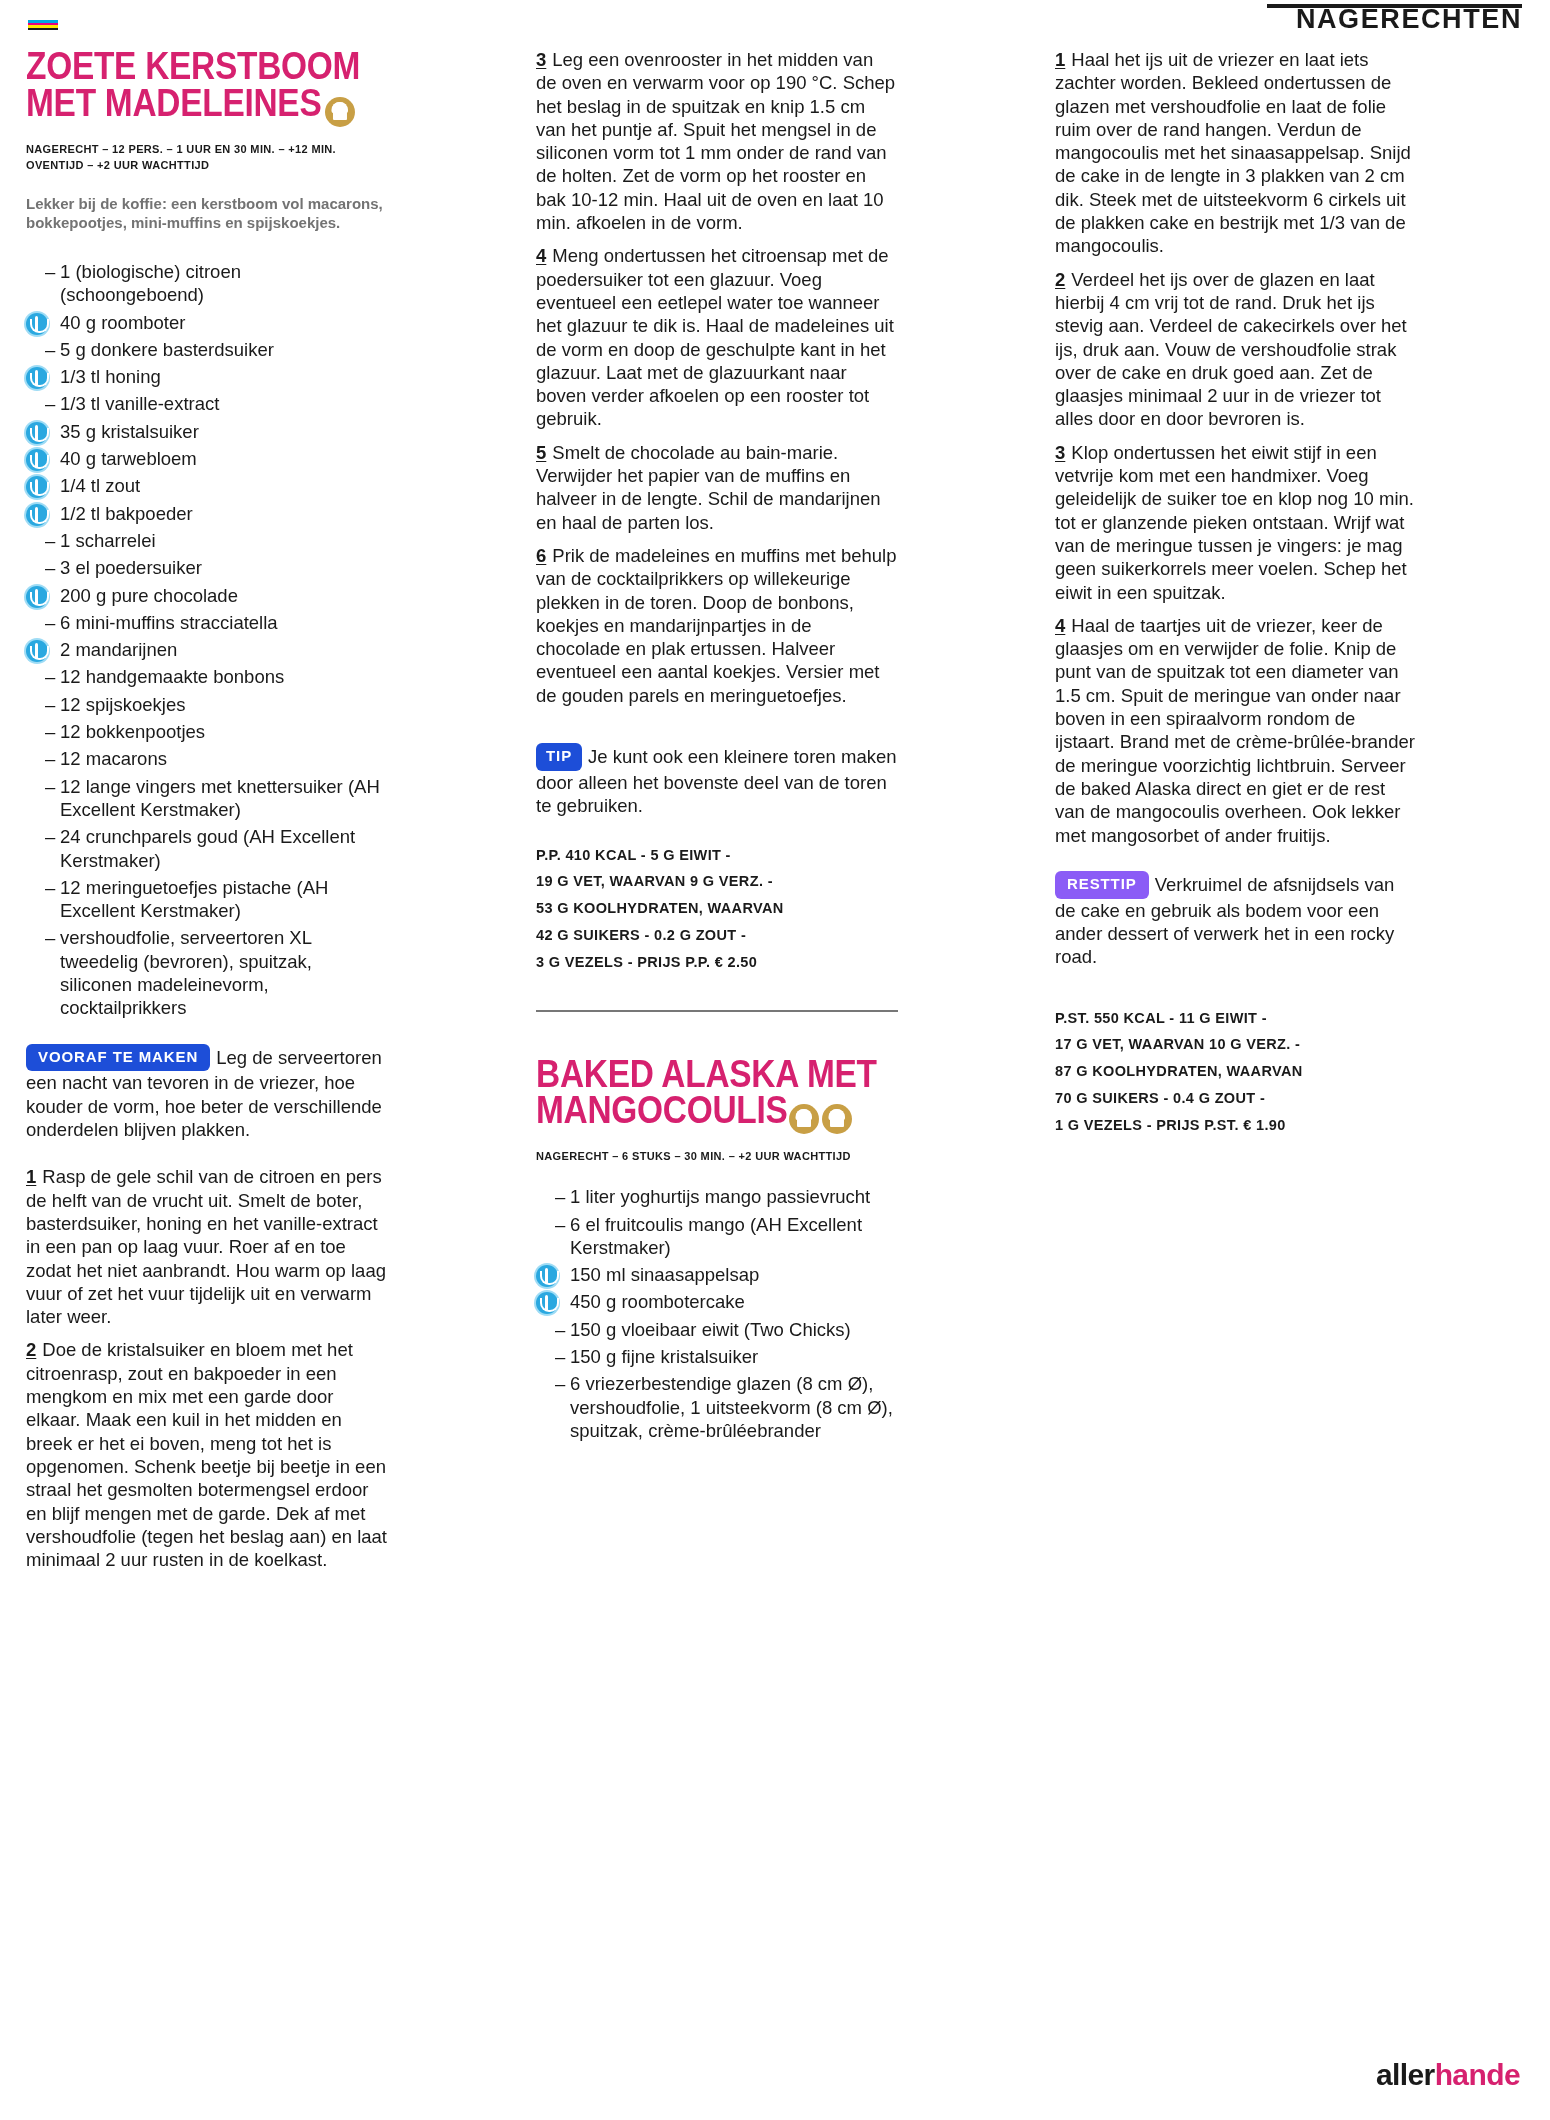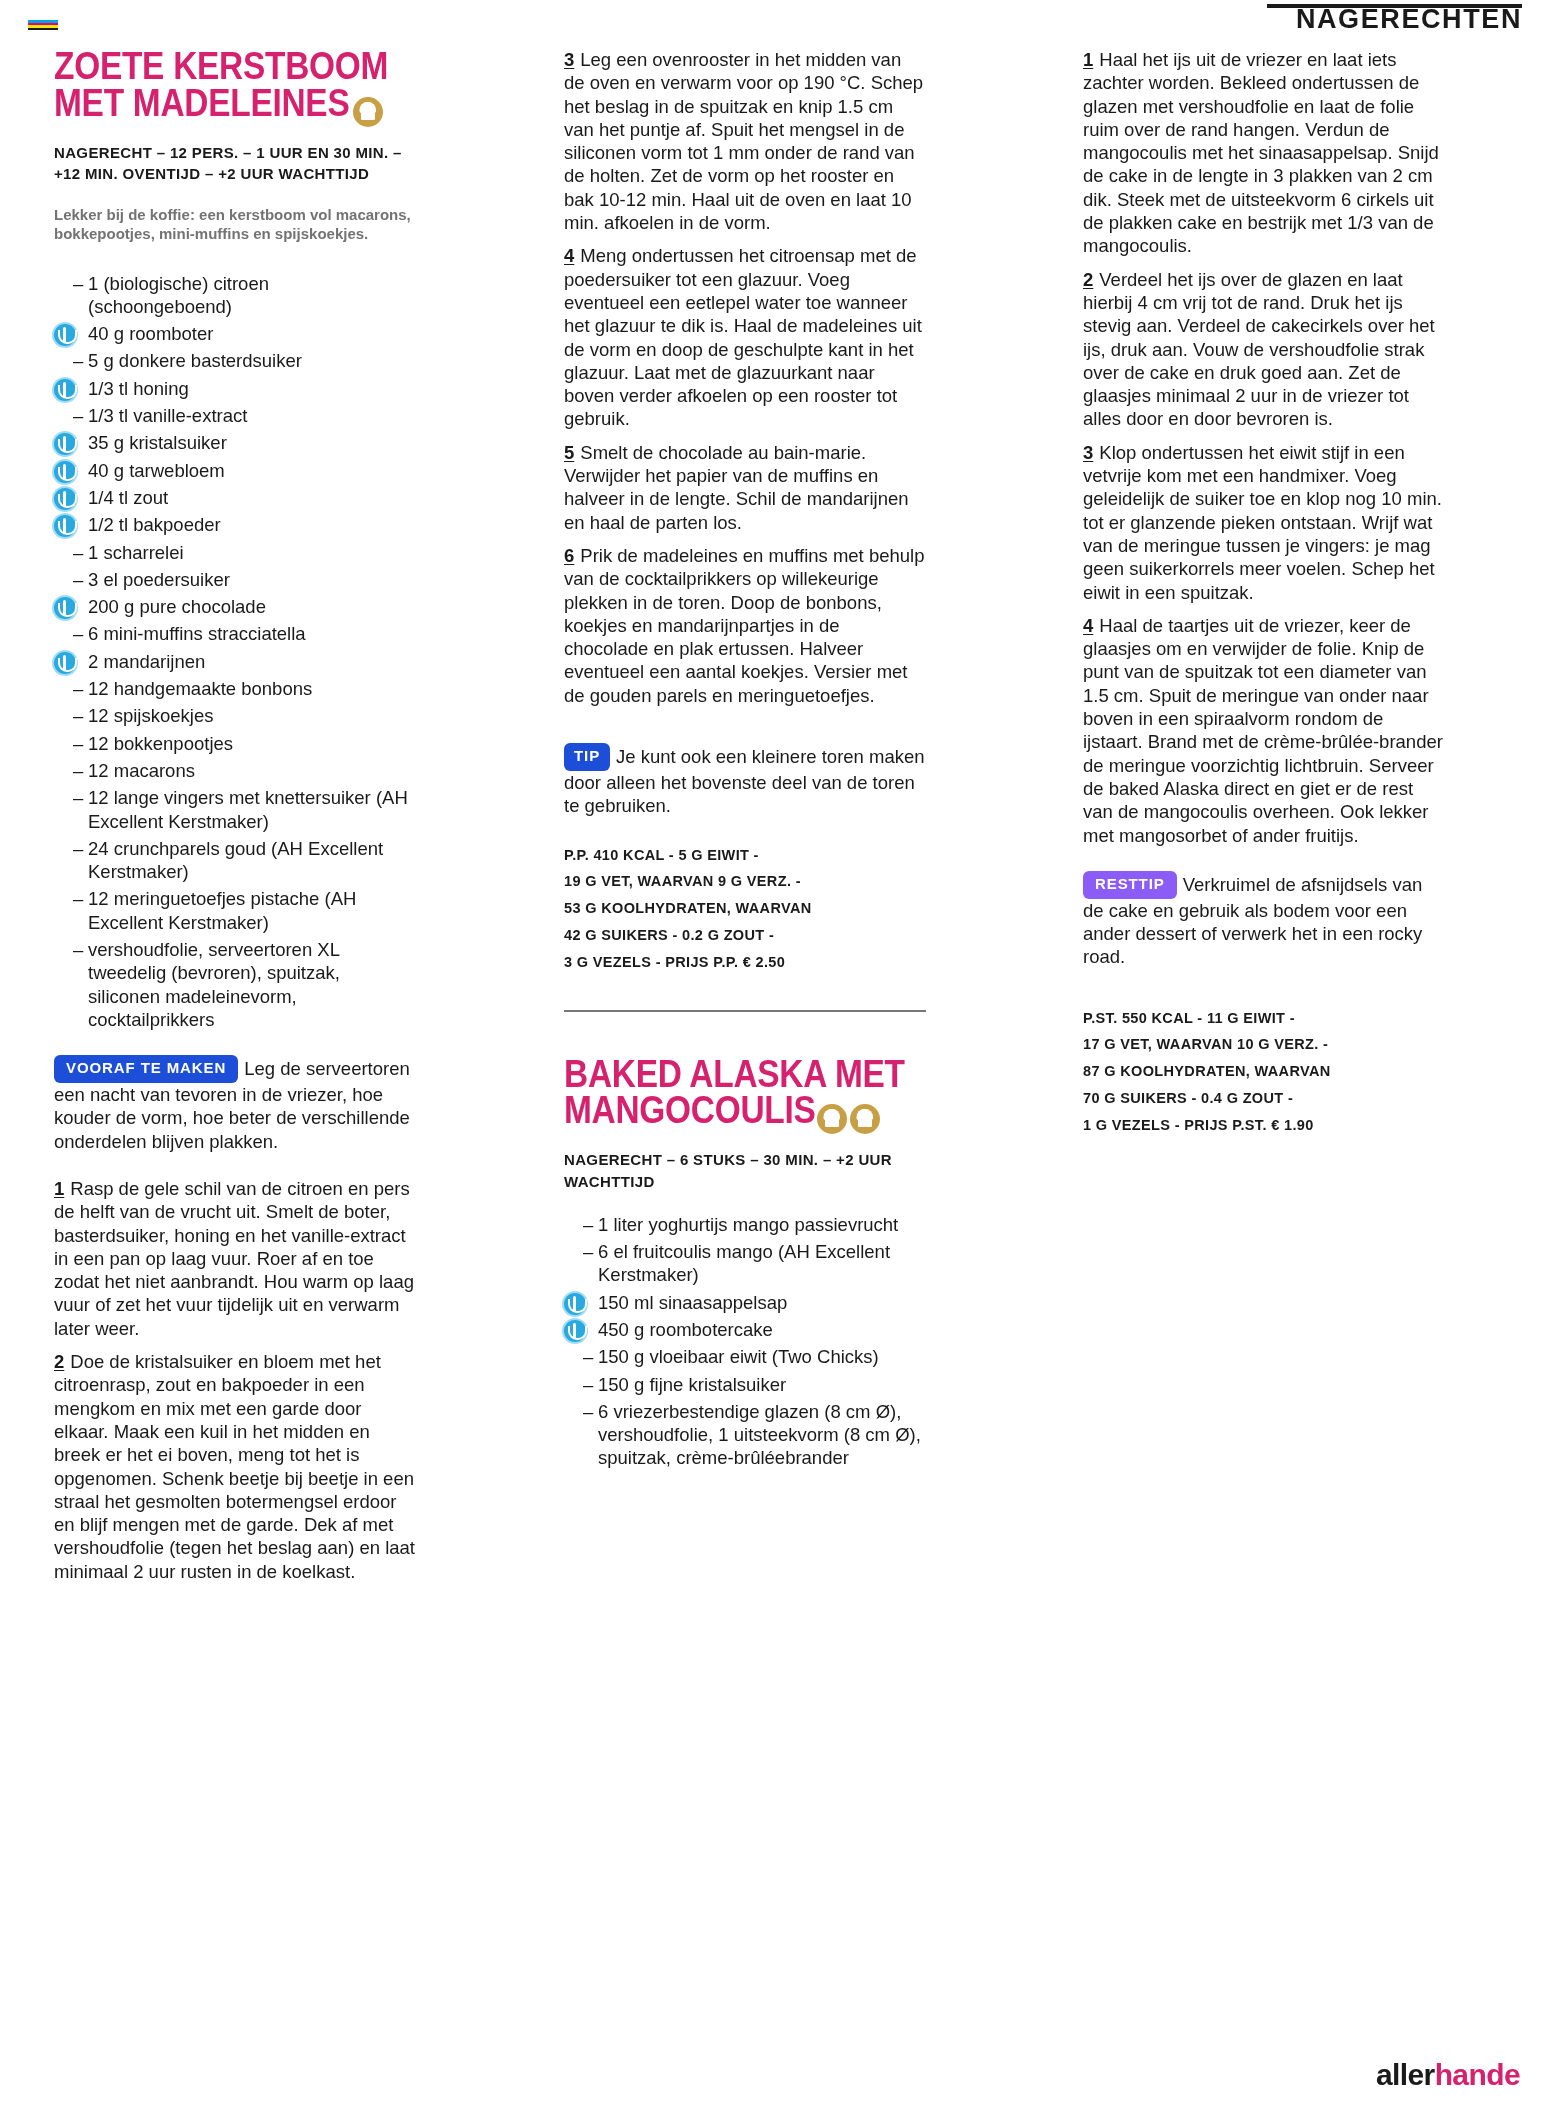--- a/index.html
+++ b/index.html
@@ -34,21 +34,21 @@
   }
   .head-rule{
     position:absolute;right:28px;top:4px;width:255px;height:4px;background:#1a1a1a;
   }
 
   
   .cols{
     position:absolute;top:48px;left:0;width:1550px;height:1950px;
   }
   .col{
-    position:absolute;top:0;width:362px;margin-left:28px;
+    position:absolute;top:0;width:362px;
   }
   .col-1{left:26px;}
   .col-2{left:536px;}
   .col-3{left:1055px;}
 
   
   .recipe-title{
     font-family:"Liberation Sans Narrow","Liberation Sans",sans-serif;
     font-weight:700;
     color:#d6216f;
@@ -76,21 +76,21 @@
     background:#fff;
     border-radius:8px 8px 2px 2px;
     box-shadow:-0.5px 0 0 #fff;
   }
   .hat::after{
     content:"";position:absolute;left:8px;top:15px;width:14px;height:8px;
     background:#fff;border-radius:1px;
   }
 
   .meta{
-    font-size:15px;font-weight:700;letter-spacing:0.35px;
+    font-size:11px;font-weight:700;letter-spacing:0.35px;
     line-height:1.45;margin:0 0 20px 0;color:#1a1a1a;
     text-transform:uppercase;
   }
 
   .lead{
     color:#737373;font-weight:700;font-size:15px;line-height:1.28;
     margin:0 0 28px 0;
   }
 
   

